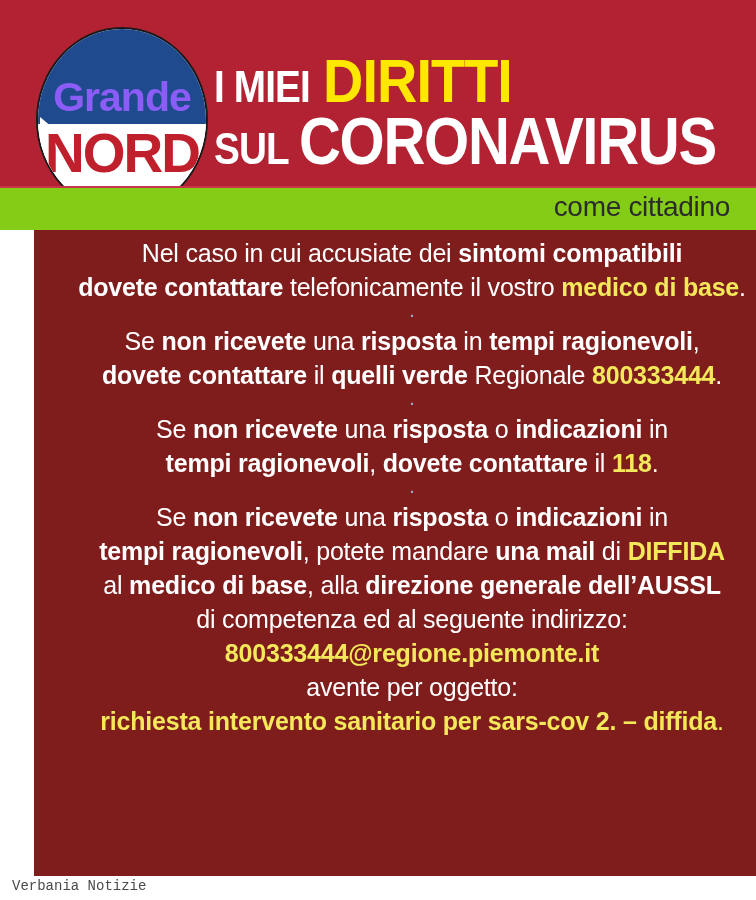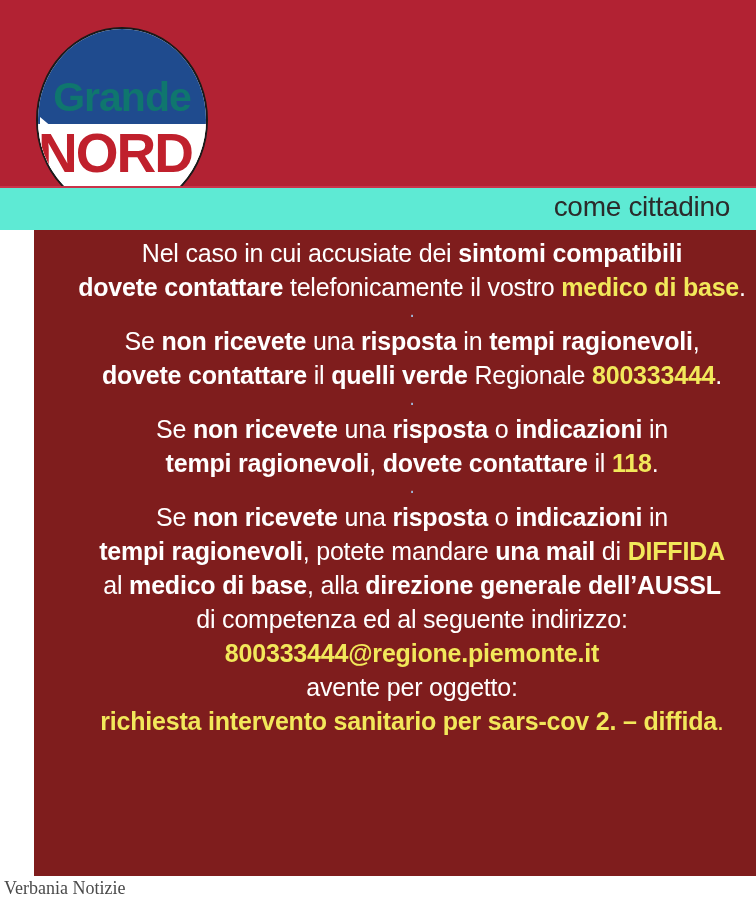--- a/index.html
+++ b/index.html
@@ -64,32 +64,33 @@
     letter-spacing: 1.3px;
     z-index: 4;
   }
   .logo-conf svg { display: block; margin: 0 auto; }
   .logo-grande {
     position: absolute;
     left: 0;
     top: 48px;
     width: 100%;
     text-align: center;
-    color: #0f766e;
+    color: #8b5cf6;
     font-size: 41px;
     font-weight: bold;
     line-height: 1;
     letter-spacing: -1px;
     z-index: 4;
   }
   .logo-nord {
     position: absolute;
     left: 0;
     top: 97px;
     width: 100%;
+    text-align: center;
     color: #C0202C;
     font-size: 55px;
     font-weight: bold;
     line-height: 1;
     letter-spacing: -2px;
     z-index: 5;
     font-style: normal;
   }
   
   .logo-wedge {
@@ -154,21 +155,21 @@
     transform-origin: left center;
     display: inline-block;
     vertical-align: baseline;
   }
 
   
   .subbar {
     position: relative;
     width: 756px;
     height: 42px;
-    background: #5eead4;
+    background: #84cc16;
     border-top: 2px solid #C8344A;
   }
   .subbar-text {
     position: absolute;
     right: 26px;
     top: 3px;
     color: #2b2b2b;
     font-size: 28px;
     letter-spacing: -0.3px;
   }
@@ -212,25 +213,25 @@
 
   
   .footer {
     position: relative;
     width: 756px;
     height: 26px;
     background: #ffffff;
   }
   .watermark {
     position: absolute;
-    left: 4px;
+    left: 12px;
     top: 2px;
     color: #4a4a4a;
-    font-size: 18px;
-    font-family: Liberation Serif, serif;
+    font-size: 14px;
+    font-family: Liberation Mono, monospace;
   }
 </style>
 </head>
 <body>
 
 <div class="poster">
 
   <div class="header">
 
     <div class="logo">
@@ -244,20 +245,28 @@
           <text font-family="Liberation Sans, sans-serif" font-size="12.5" font-weight="bold" fill="#ffffff" letter-spacing="1.2">
             <textPath href="#arcpath" startOffset="50%" text-anchor="middle" id="arc-label">Confederazione</textPath>
           </text>
         </svg>
       </div>
       <div class="logo-grande">Grande</div>
       <div class="logo-wedge"></div>
       <div class="logo-nord">NORD</div>
     </div>
 
+    <div class="head-lines">
+      <div class="head-line1">
+        <span class="h-small">I MIEI</span><span class="h-big-yellow">DIRITTI</span>
+      </div>
+      <div class="head-line2">
+        <span class="h-small">SUL</span><span class="h-big-white">CORONAVIRUS</span>
+      </div>
+    </div>
   </div>
 
   <div class="subbar">
     <div class="subbar-text">come cittadino</div>
   </div>
 
   <div class="bodyblue">
     <div id="paragraphs">
         <div class="para">
           <span class="ln"><span>Nel caso in cui accusiate dei </span><span class="b">sintomi compatibili</span></span>

